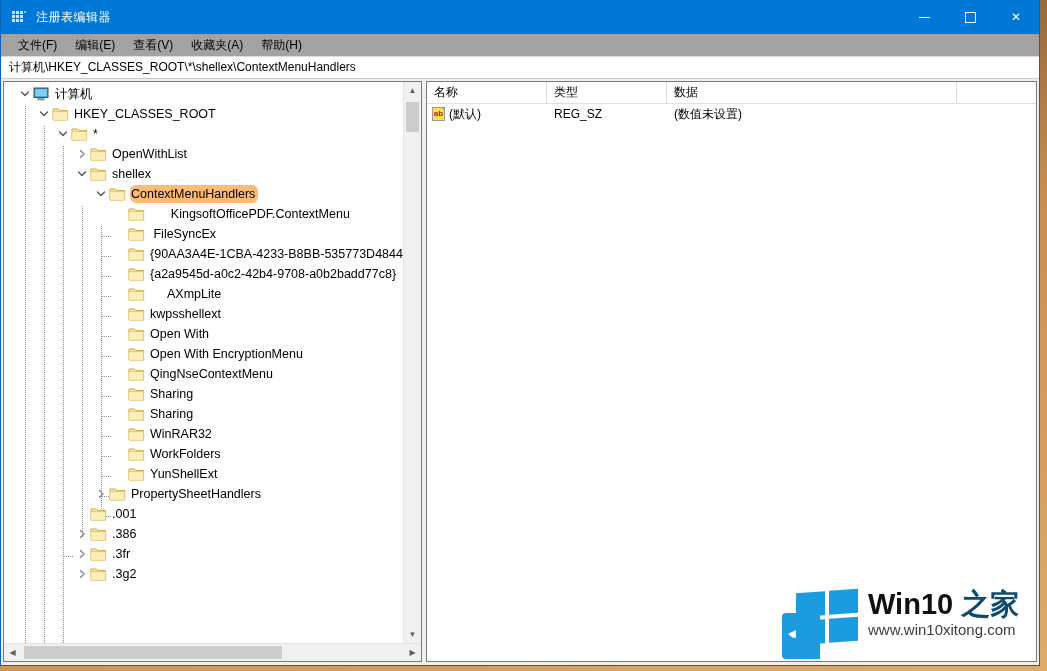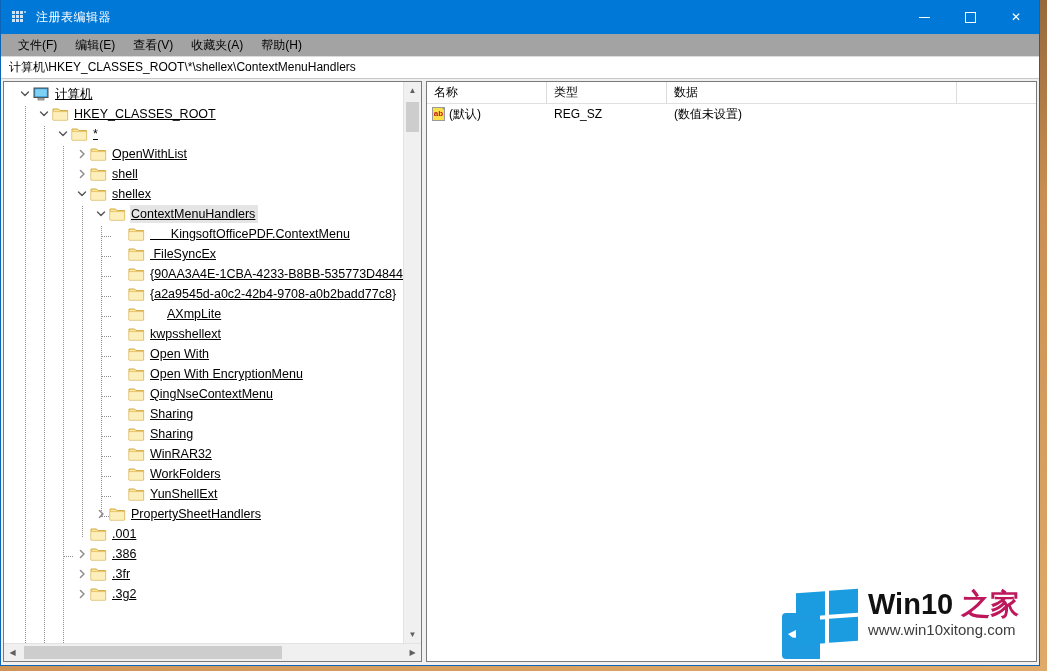--- a/index.html
+++ b/index.html
@@ -142,21 +142,20 @@
     flex: 1;
     display: flex;
     min-height: 0;
     overflow: hidden;
   }
   #tree-scroll-area {
     flex: 1;
     overflow: hidden;
     position: relative;
     padding-top: 2px;
-    text-decoration: underline;
   }
   #tree-list {
     position: relative;
   }
 
   .tnode {
     height: 20px;
     display: flex;
     align-items: center;
     position: relative;
@@ -180,21 +179,22 @@
   }
   .tlabel {
     font-size: 12.5px;
     color: #000;
     line-height: 16px;
     padding: 1px 3px 1px 1px;
     position: relative;
     z-index: 2;
   }
   .tnode.selected .tlabel {
-    background: #e5e5e5;
+    background: #fdba74;
+    border-radius: 6px;
   }
   .tnode .tmonitor {
     width: 17px; height: 14px;
     flex: none;
     margin-right: 4px;
     position: relative;
     z-index: 2;
   }
 
   
@@ -404,21 +404,21 @@
     left: 86px;
     top: 4px;
   }
   #wm-title {
     font-size: 29px;
     font-weight: bold;
     line-height: 34px;
     white-space: nowrap;
   }
   #wm-title .w10 { color: #111111; }
-  #wm-title .zj { color: #be185d; }
+  #wm-title .zj { color: #0c4a6e; }
   #wm-url {
     font-size: 15px;
     color: #3c3c3c;
     line-height: 18px;
     white-space: nowrap;
   }
 </style>
 </head>
 <body>
 
@@ -519,34 +519,20 @@
                   <svg width="10" height="10" viewBox="0 0 10 10">
                     <polyline points="3.4,1.5 7,5 3.4,8.5" fill="none" stroke="#8a8a8a" stroke-width="1.4" stroke-linecap="round" stroke-linejoin="round"></polyline>
                   </svg>
                 </div>
                 <div class="tfolder"><svg width="17" height="15" viewBox="0 0 17 15">
                     <path d="M1 2 L6.5 2 L8 3.6 L15.6 3.6 L15.6 13 L1 13 Z" fill="#fde79b" stroke="#d2a83c" stroke-width="1"></path>
                     <path d="M1.2 4.6 L15.4 4.6 L15.4 12.8 L1.2 12.8 Z" fill="#fdefbc" stroke="none"></path>
                     <path d="M1.2 4.6 L15.4 4.6" stroke="#e0bc62" stroke-width=".8"></path>
                   </svg></div>
                 <span class="tlabel" style="white-space: pre;">OpenWithList</span>
-              </div>
-              <div class="tnode">
-                <div style="width: 70px; flex: 0 0 auto;"></div>
-                <div class="twist">
-                  <svg width="10" height="10" viewBox="0 0 10 10">
-                    <polyline points="3.4,1.5 7,5 3.4,8.5" fill="none" stroke="#8a8a8a" stroke-width="1.4" stroke-linecap="round" stroke-linejoin="round"></polyline>
-                  </svg>
-                </div>
-                <div class="tfolder"><svg width="17" height="15" viewBox="0 0 17 15">
-                    <path d="M1 2 L6.5 2 L8 3.6 L15.6 3.6 L15.6 13 L1 13 Z" fill="#fde79b" stroke="#d2a83c" stroke-width="1"></path>
-                    <path d="M1.2 4.6 L15.4 4.6 L15.4 12.8 L1.2 12.8 Z" fill="#fdefbc" stroke="none"></path>
-                    <path d="M1.2 4.6 L15.4 4.6" stroke="#e0bc62" stroke-width=".8"></path>
-                  </svg></div>
-                <span class="tlabel" style="white-space: pre;">shell</span>
               </div>
               <div class="tnode">
                 <div style="width: 70px; flex: 0 0 auto;"></div>
                 <div class="twist">
                   <svg width="10" height="10" viewBox="0 0 10 10">
                     <polyline points="1.5,3 5,6.6 8.5,3" fill="none" stroke="#5a5a5a" stroke-width="1.4" stroke-linecap="round" stroke-linejoin="round"></polyline>
                   </svg>
                 </div>
                 <div class="tfolder"><svg width="17" height="15" viewBox="0 0 17 15">
                     <path d="M1 2 L6.5 2 L8 3.6 L15.6 3.6 L15.6 13 L1 13 Z" fill="#fde79b" stroke="#d2a83c" stroke-width="1"></path>

